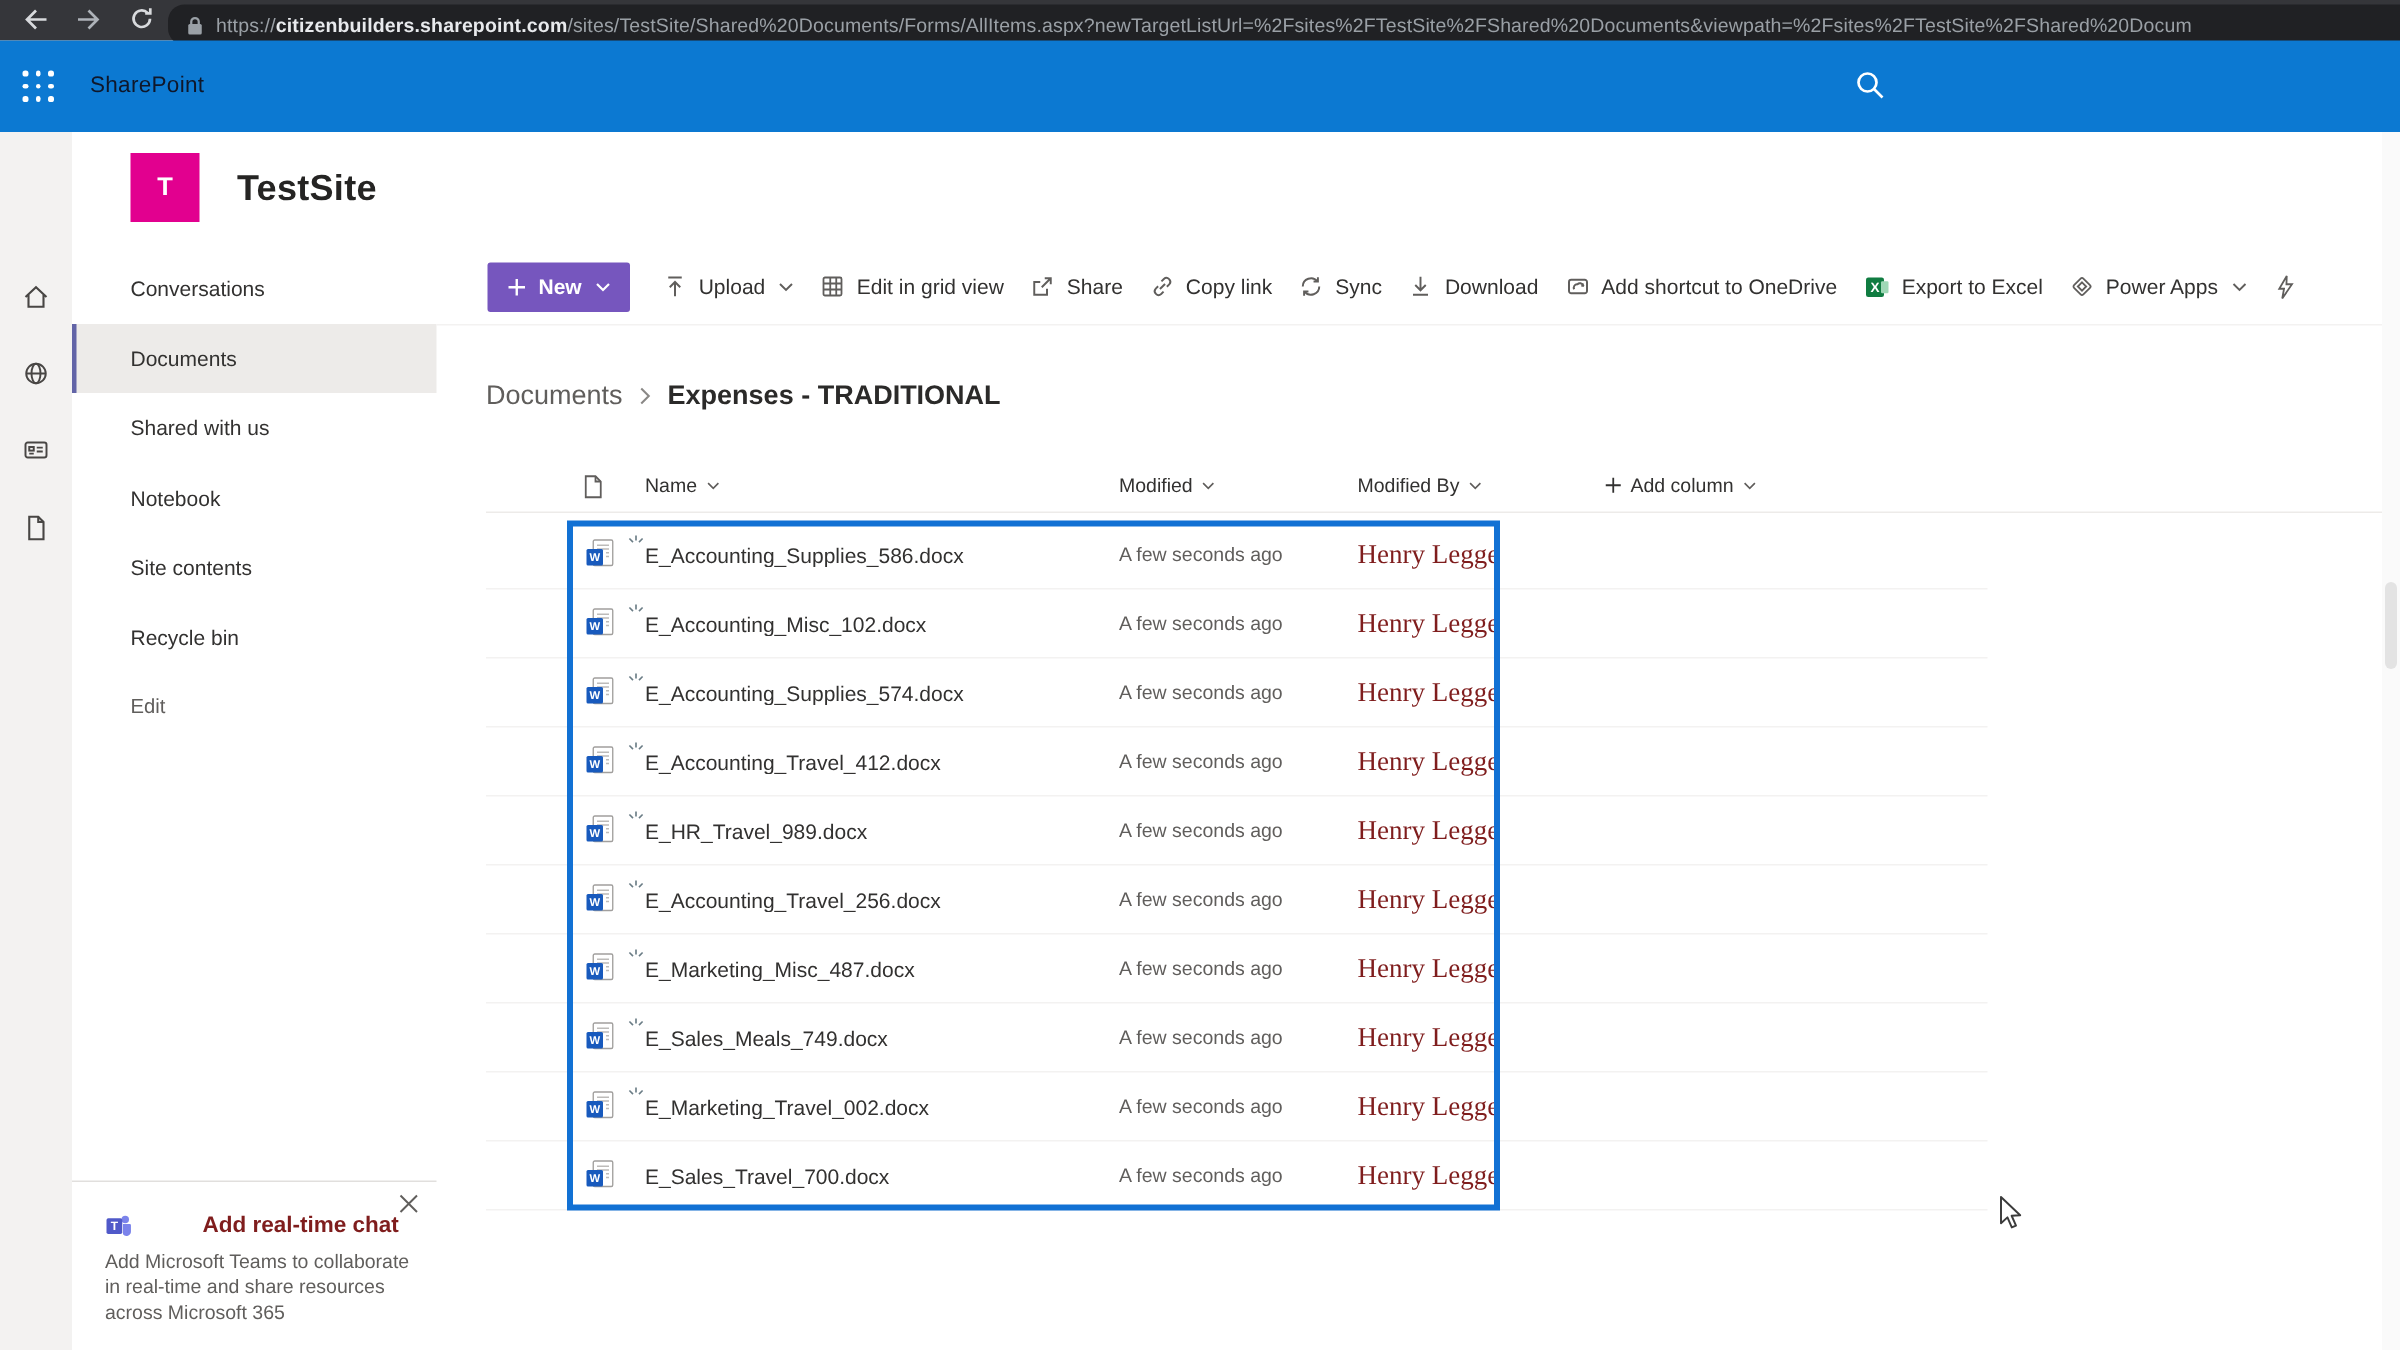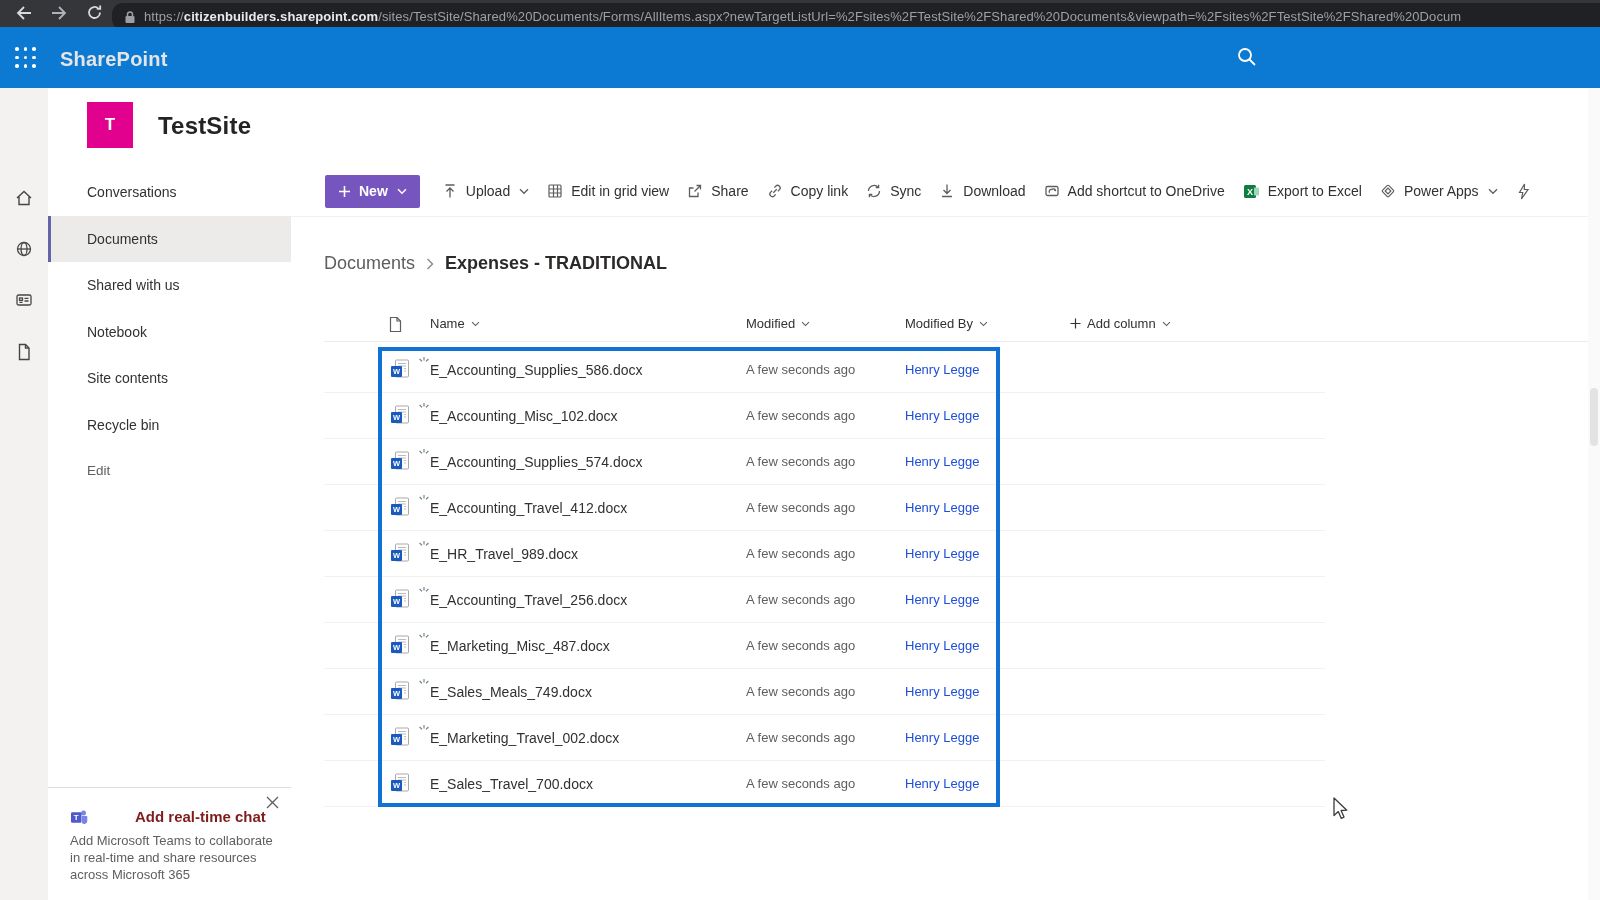--- a/index.html
+++ b/index.html
@@ -32,22 +32,22 @@
   .url-text b { color: #e8eaed; font-weight: 700; }
 
   
   .suite-bar {
     position: absolute; left: 0; top: 27px; width: 1600px; height: 61px;
     background: var(--suite-blue, #0c79d2);
   }
   .waffle { position: absolute; left: 13px; top: 18px; width: 25px; height: 25px;
     display: grid; grid-template-columns: repeat(3,1fr); gap: 5px; padding: 2px; }
   .waffle i { width: 3.5px; height: 3.5px; background: #fff; border-radius: 50%; }
-  .suite-title { position: absolute; left: 60px; top: 21px; color: #e5e5e5;
-    font-size: 20px; font-weight: 700; letter-spacing: .2px; }
+  .suite-title { position: absolute; left: 60px; top: 21px; color: #0f172a;
+    font-size: 15px; font-weight: 400; letter-spacing: .2px; }
   .search-box {
     position: absolute; left: 765px; top: 15px; width: 460px; height: 31px;
     background: #fff; border-radius: 2px;
     display: flex; align-items: center; gap: 12px; padding: 0 12px;
   }
   .search-box input { border: none; outline: none; flex: 1; font-size: 14px;
     color: #333; font-family: inherit; background: transparent; }
   .search-glyph { position: absolute; left: 1236px; top: 19px; color: #fff; }
 
   
@@ -115,21 +115,21 @@
     height: 1px; background: #edebe9; }
 
   .file-list { position: absolute; left: 324px; top: 347px; width: 1001px; }
   .row { display: flex; align-items: center; height: 46px; padding-left: 66px;
     border-bottom: 1px solid #f3f2f1; cursor: pointer; }
   .word-icon { width: 20px; margin-right: 8px; flex: none; }
   .sparkle { width: 12px; flex: none; position: relative; top: -8px; }
   .cell { overflow: hidden; white-space: nowrap; }
   .cell.name { width: 316px; font-size: 14px; color: #323130; }
   .cell.modified { width: 159px; font-size: 13px; color: #605e5c; }
-  .cell.modified-by { width: 130px; font-size: 13px; color: #1d4ed8; }
+  .cell.modified-by { width: 130px; font-size: 18px; color: #7f1d1d; font-family: Liberation Serif, serif; }
 
   .selection-rect { position: absolute; left: 378px; top: 347px; width: 622px;
     height: 460px; border: 4px solid var(--selection-blue, #1271d4);
     pointer-events: none; }
 
   
   .scrollbar-track { position: absolute; right: 0; top: 88px; width: 12px;
     height: 812px; background: #fafafa; }
   .scrollbar-thumb { position: absolute; right: 2px; top: 300px; width: 8px;
     height: 58px; background: #e3e3e3; border-radius: 4px; }

